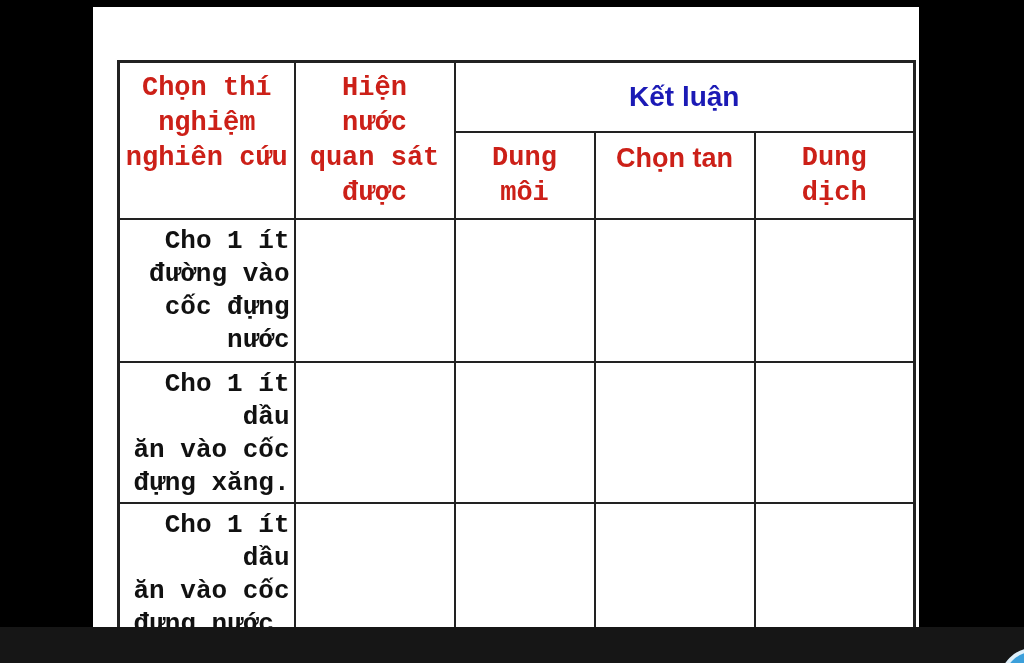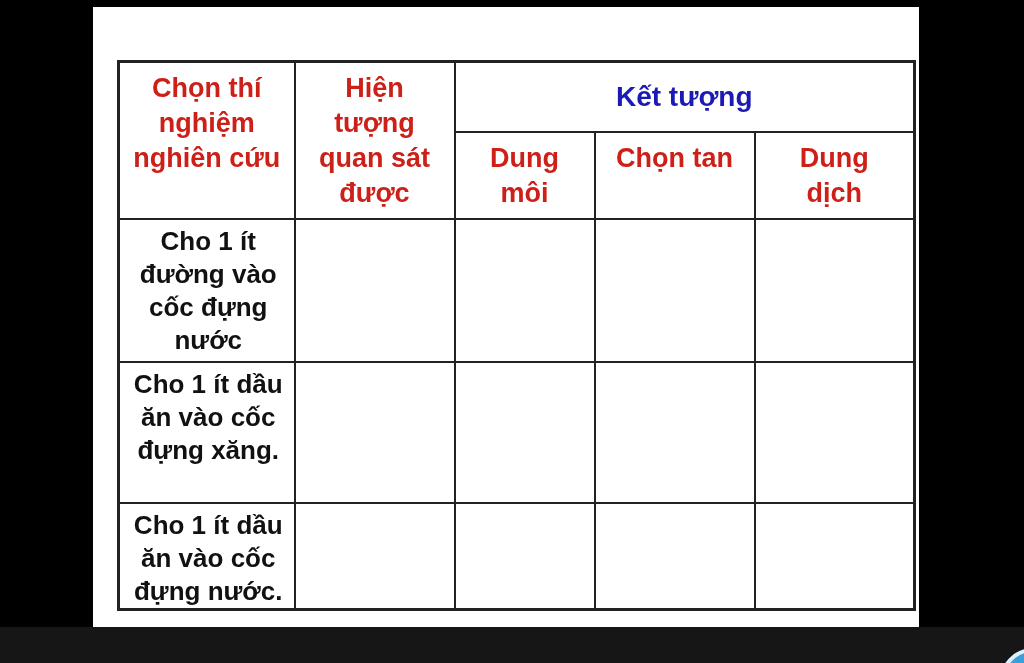--- a/index.html
+++ b/index.html
@@ -34,21 +34,21 @@
     position: absolute;
     left: 24px; top: 53px;
     width: 796px;
     border-collapse: collapse;
     table-layout: fixed;
   }
   table.worksheet, table.worksheet td, table.worksheet th {
     border: 2px solid #222222;
   }
   table.worksheet { border-width: 3px; }
-  .pre { white-space: pre-line; }
+  .pre { white-space: pre-line; font-family: Liberation Mono, monospace; }
   th.hdr {
     color: #cc2018;
     font-weight: bold;
     font-size: 27px;
     line-height: 35px;
     text-align: center;
     vertical-align: top;
     padding-top: 8px;
   }
   th.conclusion {
@@ -57,21 +57,21 @@
     font-size: 28px;
     text-align: center;
     vertical-align: middle;
     padding: 0;
   }
   td.row-label {
     color: #111111;
     font-weight: bold;
     font-size: 26px;
     line-height: 33px;
-    text-align: center;
+    text-align: right;
     vertical-align: top;
     padding: 5px 4px 0 7px;
   }
   td.answer { background: #ffffff; }
   tr.hdr-a { height: 70px; }
   tr.hdr-b { height: 87px; }
   tr.r1 { height: 143px; }
   tr.r2 { height: 141px; }
   tr.r3 { height: 107px; }
 </style>
@@ -86,24 +86,24 @@
       <col style="width:140px">
       <col style="width:160px">
       <col style="width:160px">
     </colgroup>
     <tbody>
       <tr class="hdr-a">
         <th class="hdr pre" rowspan="2">Chọn thí
 nghiệm
 nghiên cứu</th>
         <th class="hdr pre" rowspan="2">Hiện
-tượng
+nước
 quan sát
 được</th>
-        <th class="conclusion" colspan="3">Kết tượng</th>
+        <th class="conclusion" colspan="3">Kết luận</th>
       </tr>
       <tr class="hdr-b">
         <th class="hdr pre">Dung
 môi</th>
         <th class="hdr">Chọn tan</th>
         <th class="hdr pre">Dung
 dịch</th>
       </tr>
 
       <tr class="r1">

